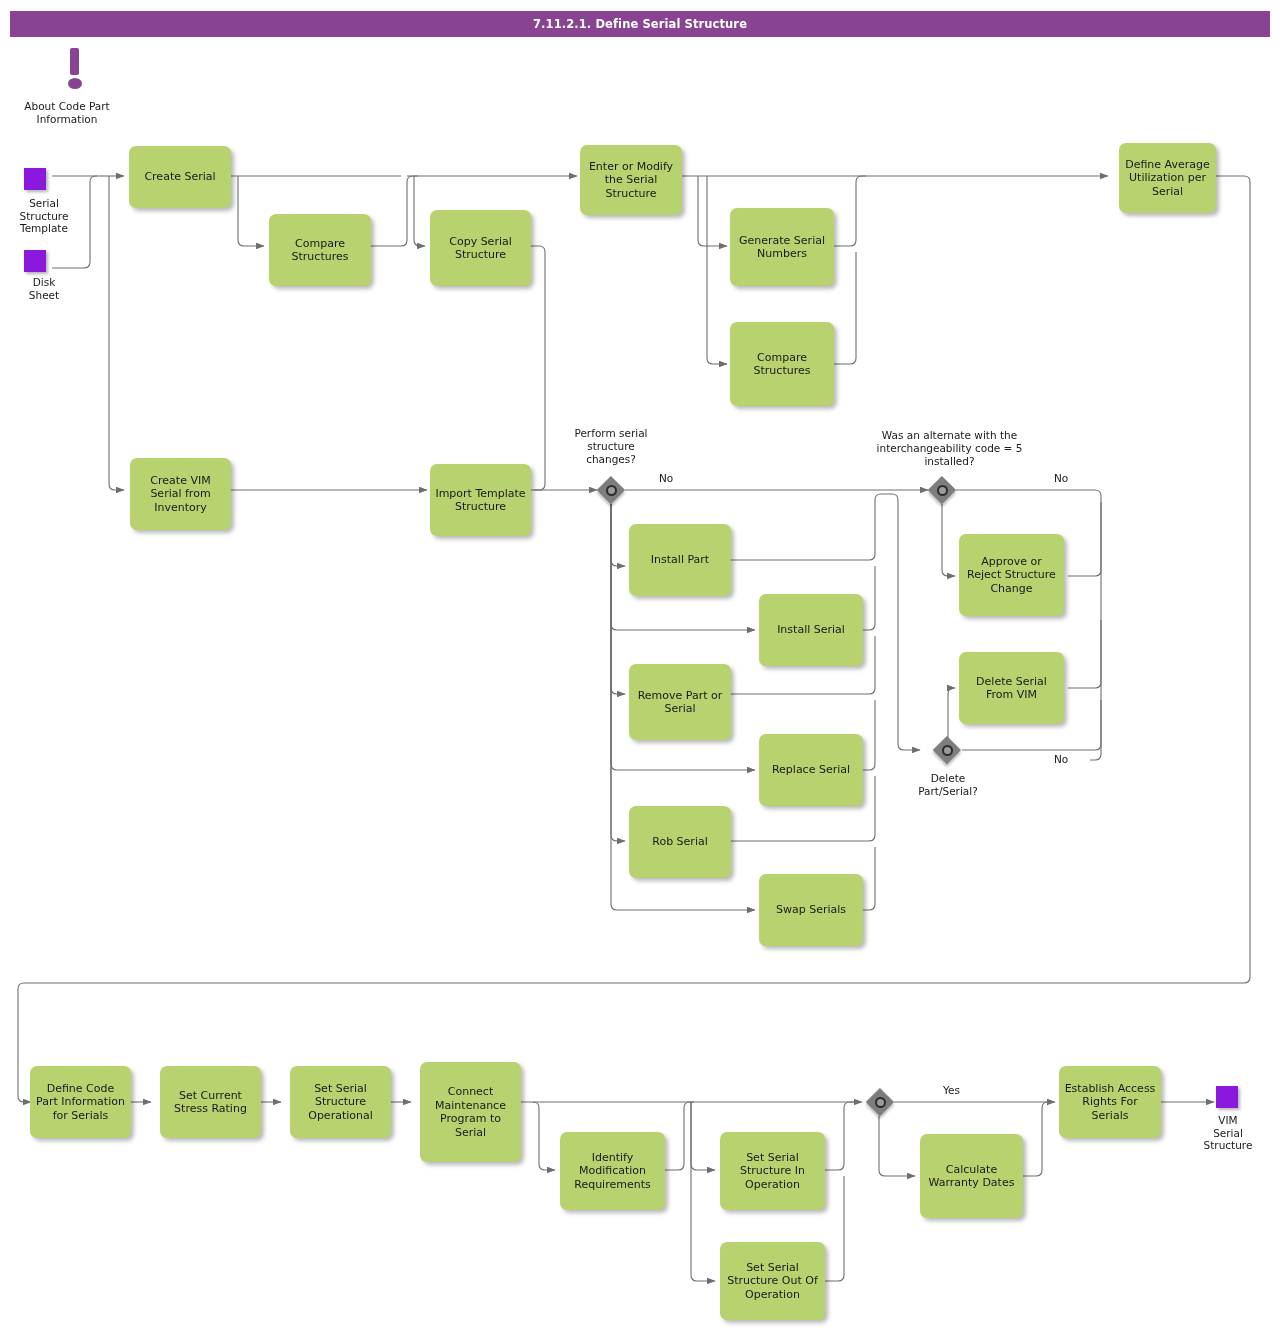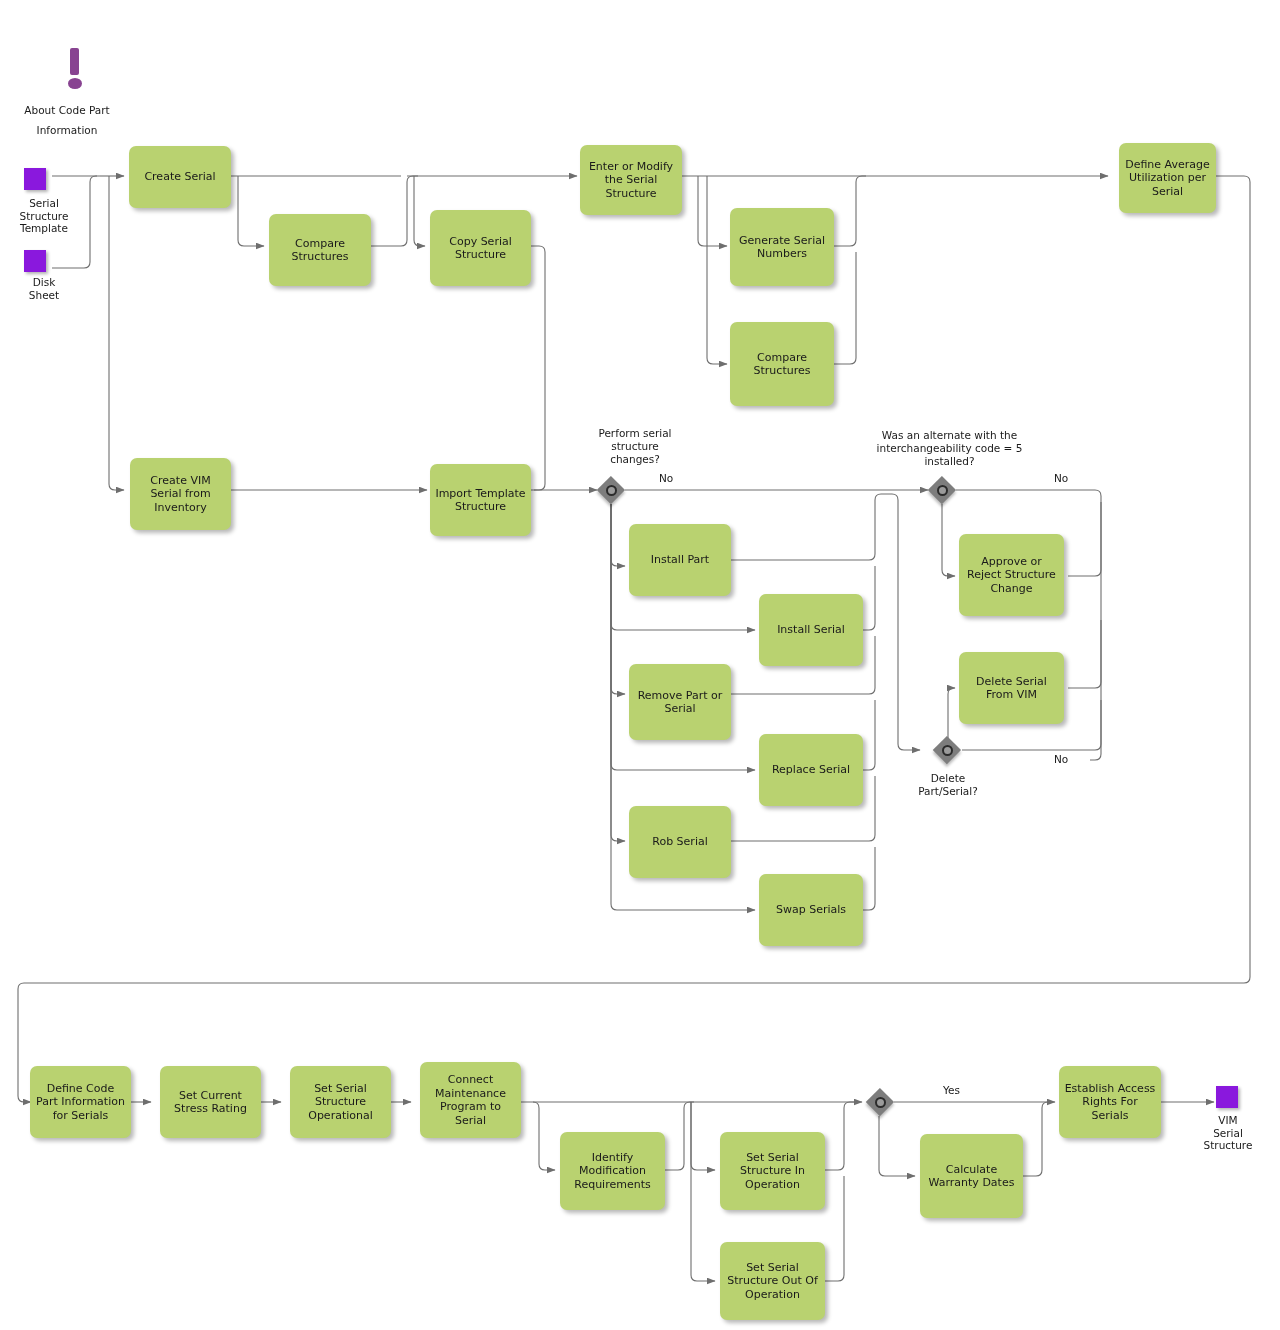--- a/index.html
+++ b/index.html
@@ -78,34 +78,37 @@
   .bang{position:absolute;z-index:5;}
   .bang .bar{
     position:absolute;left:8px;top:0;width:9px;height:27px;
     background:#884391;border-radius:2px;
   }
   .bang .dot{
     position:absolute;left:6px;top:30px;width:14px;height:11px;
     background:#884391;border-radius:50%;
   }
   .banglabel{
-    position:absolute;text-align:center;font-size:10.5px;line-height:20px;
+    position:absolute;text-align:center;font-size:10.5px;line-height:13px;
     color:#1a1a1a;z-index:5;white-space:pre-line;
   }
 
   
   svg#wires{position:absolute;left:0;top:0;width:1280px;height:1330px;z-index:2;}
   svg#wires path{fill:none;stroke:#6e6e6e;stroke-width:1.1px;}
   svg#wires .arrowhead{fill:#6e6e6e;stroke:none;}
 </style>
 </head>
 <body>
 
 <div id="canvas">
 
+  <div class="titlebar">
+    <span>7.11.2.1. Define Serial Structure</span>
+  </div>
 
   <svg id="wires" viewBox="0 0 1280 1330">
     <defs>
       <marker id="ah" markerWidth="9" markerHeight="7" refX="8.4" refY="3.5" orient="auto" markerUnits="userSpaceOnUse">
         <path d="M0,0 L9,3.5 L0,7 z" class="arrowhead"></path>
       </marker>
     </defs>
 
     <path d="M52,176 L97,176"></path>
 
@@ -286,21 +289,21 @@
     </div>
 
   <div class="task" style="left:160px;top:1066px;width:101px;height:72px;">
     <span>Set Current<br>Stress Rating</span>
     </div>
 
   <div class="task" style="left:290px;top:1066px;width:101px;height:72px;">
     <span>Set Serial<br>Structure<br>Operational</span>
     </div>
 
-  <div class="task" style="left:420px;top:1062px;width:101px;height:76px;">
+  <div class="task" style="left:420px;top:1062px;width:101px;height:100px;">
     <span>Connect<br>Maintenance<br>Program to<br>Serial</span>
     </div>
 
   <div class="task" style="left:560px;top:1132px;width:105px;height:78px;">
     <span>Identify<br>Modification<br>Requirements</span>
     </div>
 
   <div class="task" style="left:720px;top:1132px;width:105px;height:78px;">
     <span>Set Serial<br>Structure In<br>Operation</span>
     </div>
@@ -314,21 +317,21 @@
     </div>
 
   <div class="task" style="left:1059px;top:1066px;width:102px;height:72px;">
     <span>Establish Access<br>Rights For<br>Serials</span>
     </div>
 
   <div class="gateway" style="left:597px;top:476px;">
     <div class="dia"></div>
       <div class="ring"></div>
     </div>
-  <div class="gwlabel" style="left:546px;top:427px;width:130px;padding-left:24px;">Perform serial<br>structure<br>changes?</div>
+  <div class="gwlabel" style="left:546px;top:427px;width:130px;">Perform serial<br>structure<br>changes?</div>
   <div class="edgelabel" style="left:659px;top:472px;">No</div>
 
   <div class="gateway" style="left:928px;top:476px;">
     <div class="dia"></div>
       <div class="ring"></div>
     </div>
   <div class="gwlabel" style="left:847px;top:429px;width:205px;">Was an alternate with the<br>interchangeability code = 5<br>installed?</div>
   <div class="edgelabel" style="left:1054px;top:472px;">No</div>
 
   <div class="gateway" style="left:933px;top:736px;">

